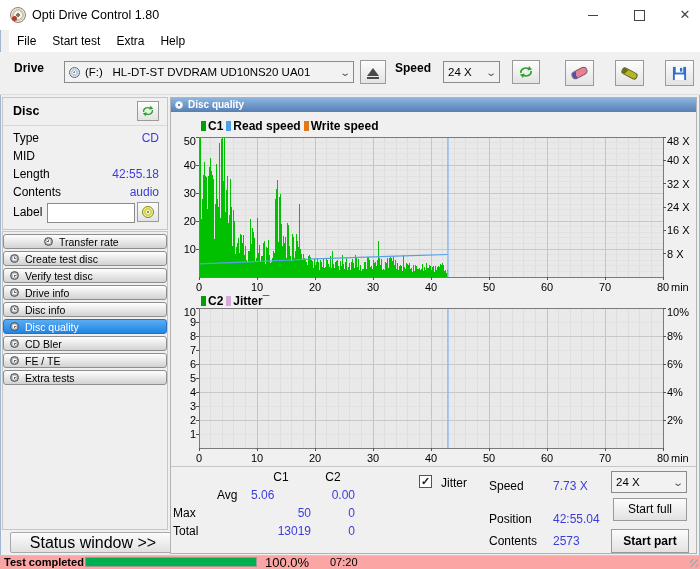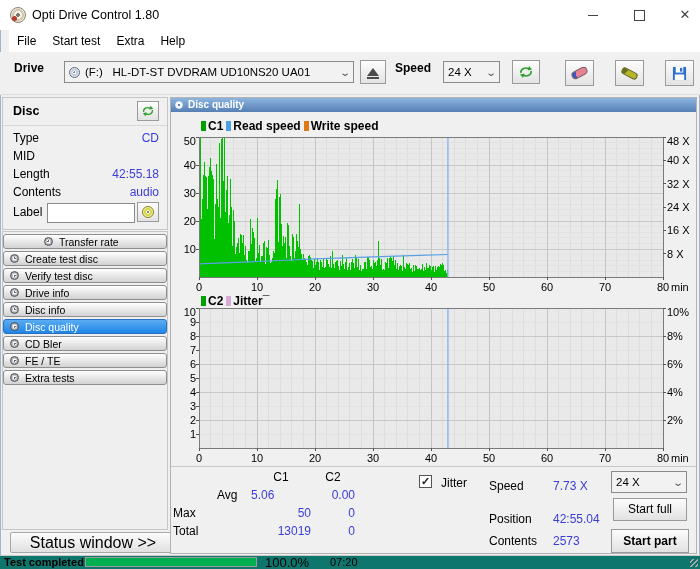--- a/index.html
+++ b/index.html
@@ -82,21 +82,21 @@
   .st-val{color:#3c3cdc;}
   .checkbox{position:absolute;left:248px;top:8px;width:13px;height:13px;border:1px solid #555;background:#fff;box-sizing:border-box;
     font-size:11px;line-height:11px;text-align:center;color:#222;font-weight:bold;}
   .jitter-label{position:absolute;left:270px;top:9px;}
   .sel-speed{left:440px;top:4px;width:76px;}
   .btn-start{position:absolute;background:linear-gradient(#fcfcfc,#e2e2e2);border:1px solid #9a9a9a;box-sizing:border-box;
     text-align:center;font-size:12px;}
   .btn-full{left:442px;top:31px;width:74px;height:23px;line-height:21px;}
   .btn-part{left:440px;top:62px;width:78px;height:24px;line-height:22px;font-weight:bold;}
   
-  .statusbar{position:absolute;left:0;top:555px;width:700px;height:14px;background:#0f766e;border-top:1px solid #c9c9c9;box-sizing:border-box;}
+  .statusbar{position:absolute;left:0;top:555px;width:700px;height:14px;background:#fca5a5;border-top:1px solid #c9c9c9;box-sizing:border-box;}
   .sb-text{position:absolute;left:4px;top:0;font-size:11px;font-weight:bold;line-height:13px;}
   .progress{position:absolute;left:85px;top:1px;width:172px;height:10px;border:1px solid #9a9a9a;background:#fff;box-sizing:border-box;}
   .progress .fill{height:100%;background:#00b050;}
   .sb-pct{position:absolute;left:265px;top:0;font-size:13px;line-height:13px;}
   .sb-time{position:absolute;left:330px;top:0;font-size:11px;line-height:13px;}
   .grip{position:absolute;right:2px;bottom:2px;width:8px;height:8px;
     background:repeating-linear-gradient(135deg,transparent 0 2px,#aaa 2px 3.5px);}
 </style>
 </head>
 <body>

